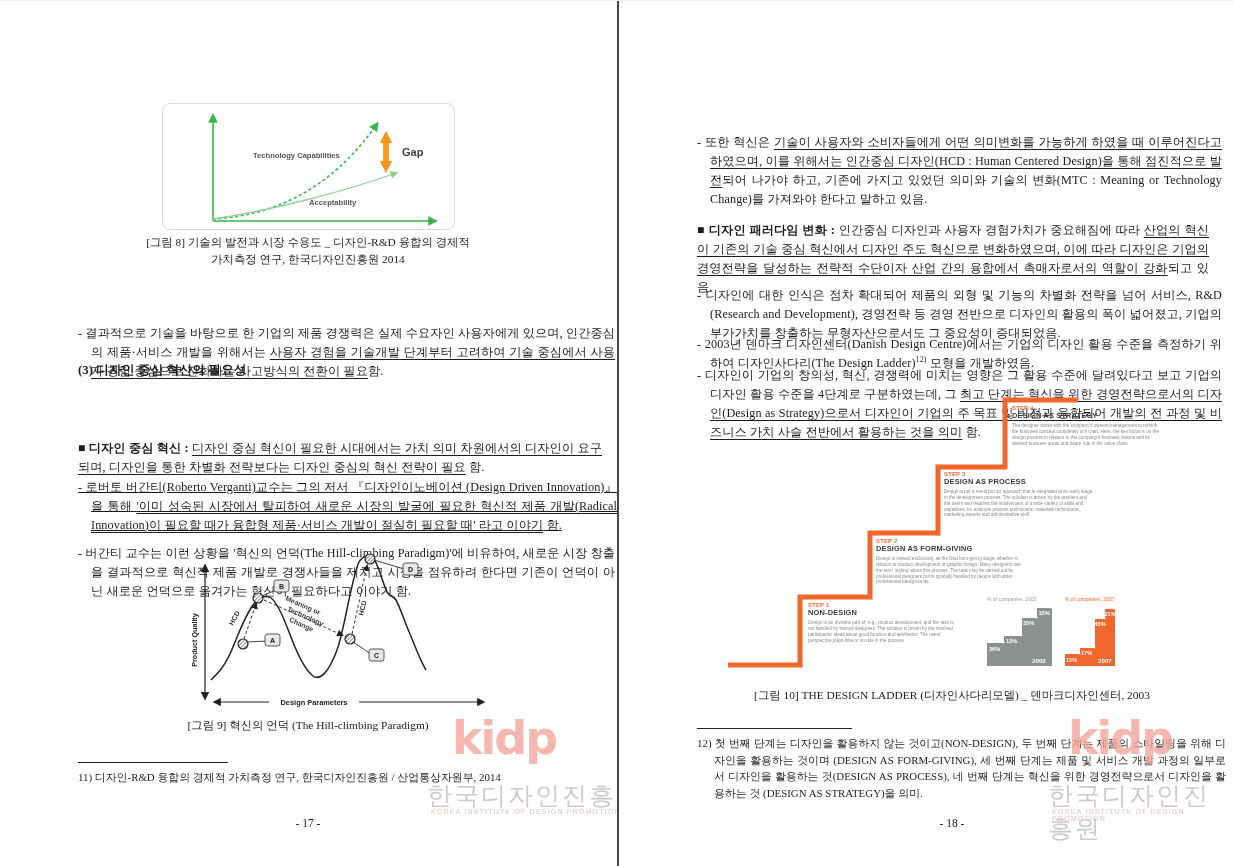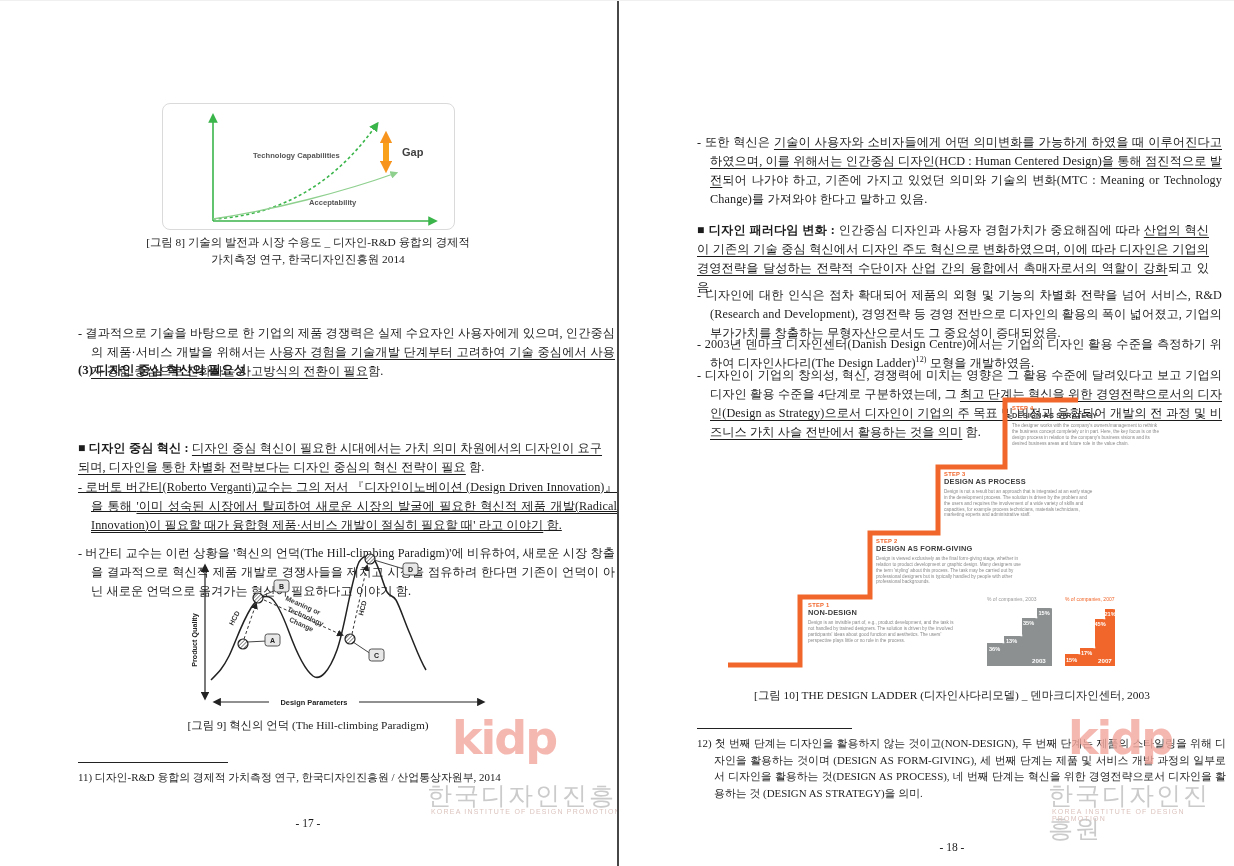--- a/index.html
+++ b/index.html
@@ -245,19 +245,19 @@
         <text x="124.5" y="23" font-size="5.6" font-weight="bold" fill="#fff">21%</text>
         <text x="118" y="70" font-size="6.2" font-weight="bold" fill="#fff">2007</text>
       </svg>
     </div>
 
     <div class="caption" style="left:78px;top:686px;width:510px;">[그림 10] THE DESIGN LADDER (디자인사다리모델) _ 덴마크디자인센터, 2003</div>
 
     <div class="fnrule" style="left:78px;top:727px;width:155px;"></div>
     <div class="footnote fn-hang" style="left:78px;top:734px;width:512px;">12) 첫 번째 단계는 디자인을 활용하지 않는 것이고(NON-DESIGN), 두 번째 단계는 제품의 스타일링을 위해 디자인을 활용하는 것이며 (DESIGN AS FORM-GIVING), 세 번째 단계는 제품 및 서비스 개발 과정의 일부로서 디자인을 활용하는 것(DESIGN AS PROCESS), 네 번째 단계는 혁신을 위한 경영전략으로서 디자인을 활용하는 것 (DESIGN AS STRATEGY)을 의미.</div>
 
-    <div class="pagenum" style="left:78px;top:840px;width:510px;">- 18 -</div>
+    <div class="pagenum" style="left:78px;top:816px;width:510px;">- 18 -</div>
 
     <div class="wm-logo" style="left:449px;top:710px;">kidp</div>
     <div class="wm-name" style="left:429px;top:778px;">한국디자인진흥원</div>
     <div class="wm-sub" style="left:433px;top:807px;">KOREA INSTITUTE OF DESIGN PROMOTION</div>
   </div>
 </div>
 
 </body></html>

